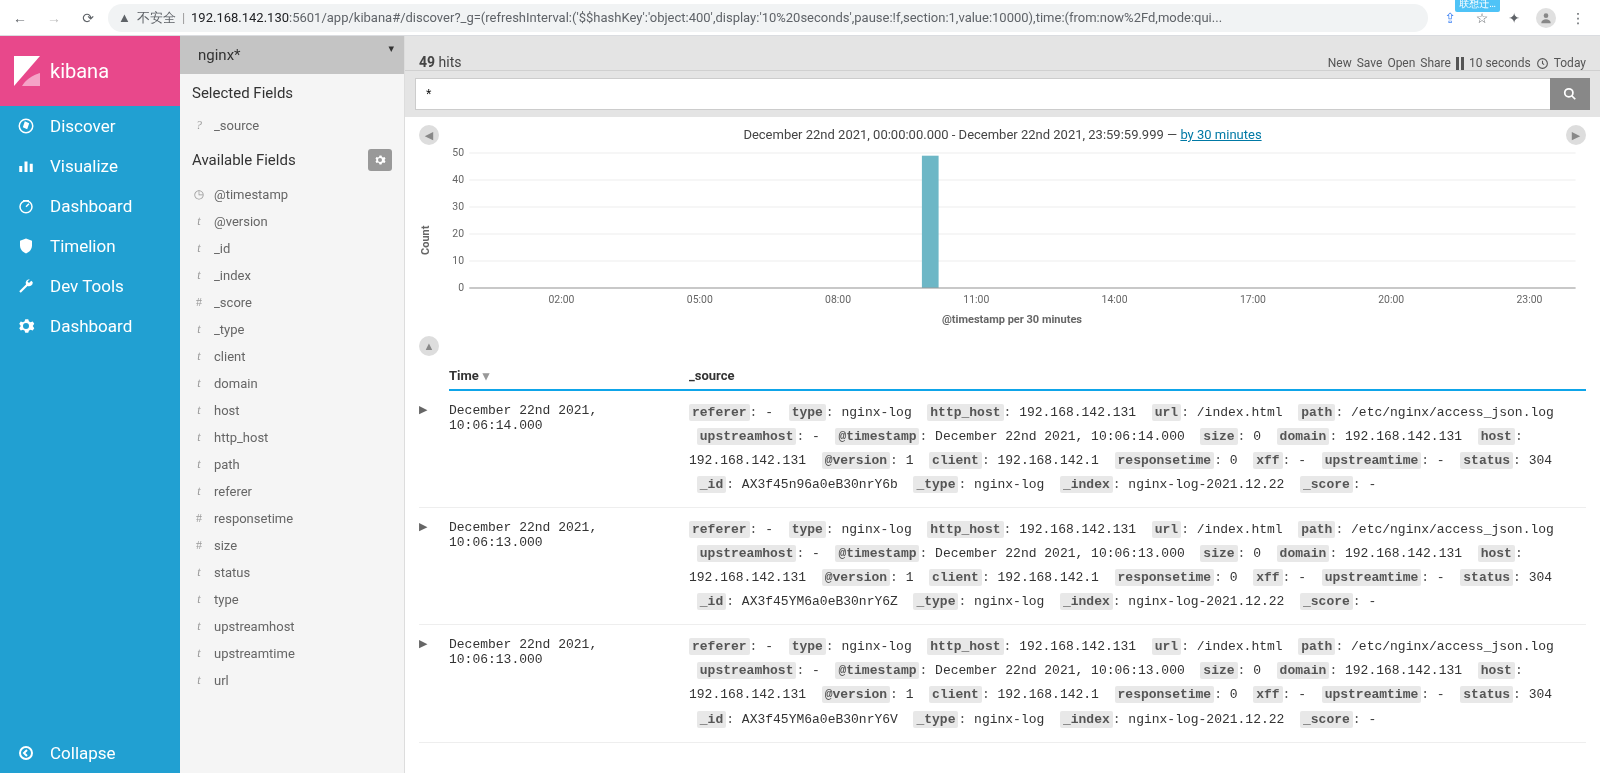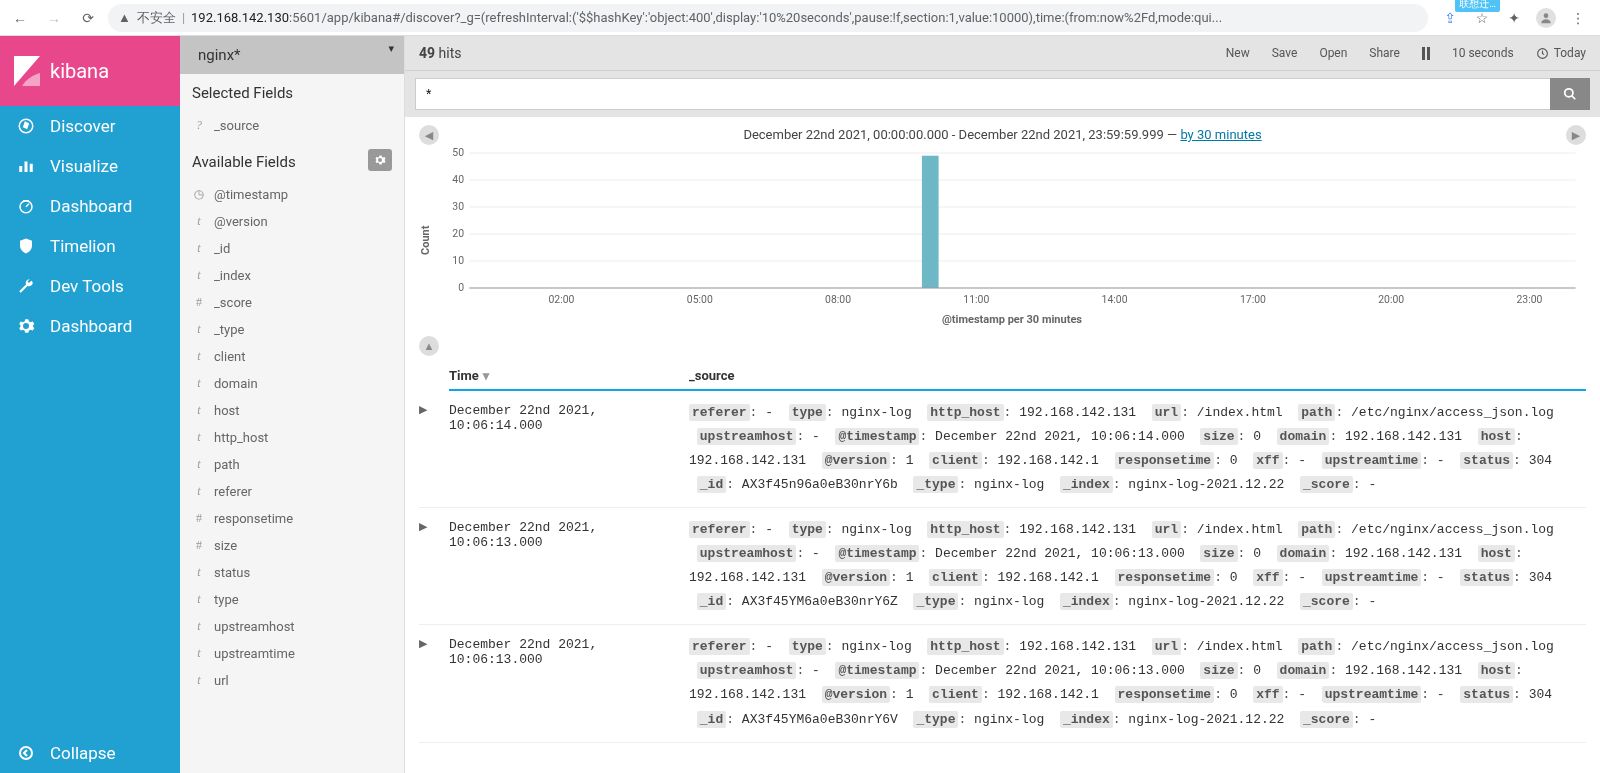--- a/index.html
+++ b/index.html
@@ -23,30 +23,30 @@
 .logo { height: 70px; background: #e8488b; display: flex; align-items: center; gap: 10px; padding: 0 14px; font-size: 20px; font-weight: 400; }
 .logo svg { flex-shrink: 0; }
 .nav-item { display: flex; align-items: center; gap: 14px; padding: 10px 16px; cursor: pointer; font-size: 17px; }
 .nav-item .nicon { width: 20px; height: 20px; display: flex; align-items: center; justify-content: center; }
 .nav-spacer { flex: 1; }
 
 
 .fieldbar { width: 225px; background: #f5f5f5; border-right: 1px solid #ddd; display: flex; flex-direction: column; overflow-y: auto; }
 .index-sel { background: #c4c4c4; padding: 10px 18px; font-size: 15px; color: #333; position: relative; cursor: pointer; }
 .index-sel .caret { position: absolute; right: 10px; top: 6px; font-size: 11px; color: #333; }
-.section-head { padding: 10px 12px; font-size: 15px; color: #333; display: flex; align-items: flex-end; justify-content: space-between; }
+.section-head { padding: 10px 12px; font-size: 15px; color: #333; display: flex; align-items: center; justify-content: space-between; }
 .gear-btn { width: 24px; height: 22px; background: #999; border-radius: 3px; display: flex; align-items: center; justify-content: center; color: #fff; cursor: pointer; }
 .field-item { padding: 6px 12px; font-size: 13px; color: #666; display: flex; align-items: center; gap: 8px; cursor: pointer; }
 .field-item .ftype { width: 14px; font-style: italic; color: #999; font-size: 12px; font-family: Georgia, serif; text-align: center; }
 .field-item .ftype.hash { font-style: normal; }
 .field-item .ftype.clock::before { content: "◷"; font-style: normal; }
 
 
 .main { flex: 1; display: flex; flex-direction: column; overflow: hidden; background: #fff; }
-.topbar { height: 35px; background: #e4e4e4; display: flex; align-items: center; padding: 0 14px; gap: 22px; border-bottom: 1px solid #d0d0d0; }
+.topbar { height: 35px; background: #e4e4e4; display: flex; align-items: flex-end; padding: 0 14px; gap: 5px; border-bottom: 1px solid #d0d0d0; }
 .hits { font-size: 14px; color: #444; }
 .hits b { font-weight: 700; }
 .topbar-spacer { flex: 1; }
 .toplink { color: #555; font-size: 12px; cursor: pointer; }
 .pause-ic { display: flex; align-items: center; gap: 2px; }
 .pause-ic span { width: 3px; height: 13px; background: #555; }
 .today { display: flex; align-items: center; gap: 5px; }
 
 .searchbar { padding: 7px 10px; background: #e4e4e4; display: flex; gap: 0; }
 .searchbar input { flex: 1; height: 32px; border: 1px solid #ccc; padding: 0 10px; font-size: 14px; background: #fff; border-right: none; }

